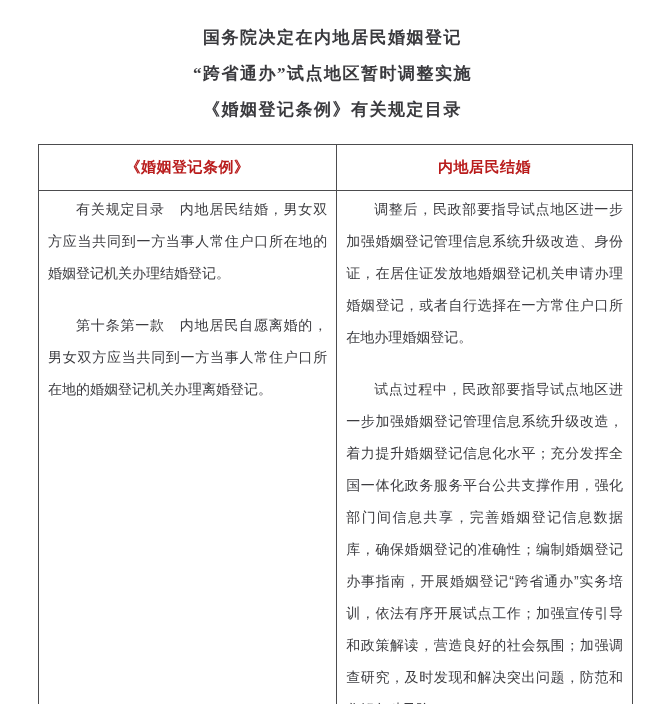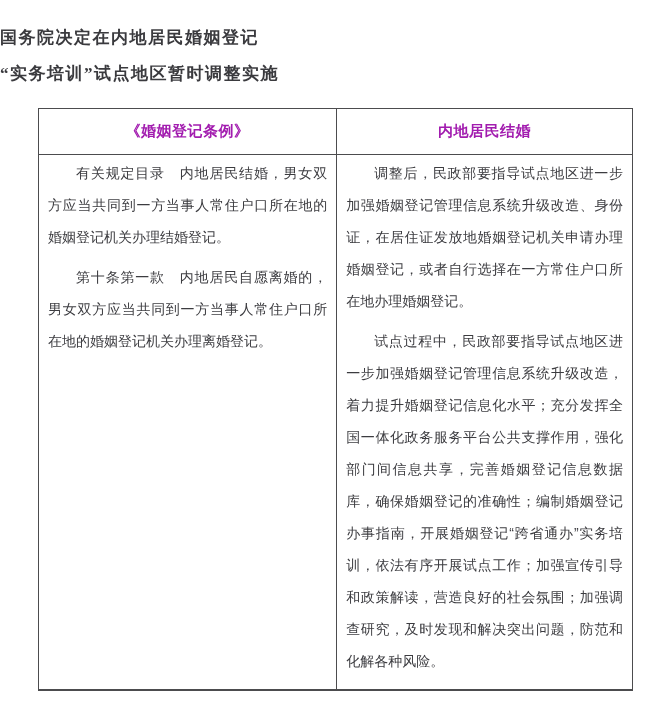--- a/index.html
+++ b/index.html
@@ -9,20 +9,21 @@
   body {
     width: 665px;
     height: 704px;
     background: #ffffff;
     overflow: hidden;
     font-family: "Liberation Sans", "DejaVu Sans", sans-serif;
     color: #3c3c40;
   }
   .doc-title {
     padding-top: 20px;
+    text-align: center;
     font-family: "Liberation Serif", "DejaVu Serif", serif;
     font-weight: bold;
     font-size: 17px;
     line-height: 36px;
     color: #3a3a3e;
     letter-spacing: 1.5px;
   }
   table.reg-table {
     border-collapse: collapse;
     table-layout: fixed;
@@ -35,45 +36,46 @@
     border: 1px solid #4c4c4e;
   }
   .reg-table tbody td {
     border-bottom-width: 2px;
   }
   .reg-table th {
     height: 43px;
     font-size: 15px;
     font-weight: bold;
     vertical-align: middle;
-    color: #a21caf;
+    color: #b91c1c;
     letter-spacing: 0.5px;
   }
   .reg-table td {
     vertical-align: top;
     padding: 2px 9px 12px 9px;
     font-size: 14px;
     line-height: 32px;
     text-align: justify;
     color: #3c3c40;
   }
   .reg-table td p {
     margin: 0;
     text-indent: 2em;
   }
   .reg-table td p + p {
-    margin-top: 8px;
+    margin-top: 20px;
   }
 </style>
 </head>
 <body>
 
 <div class="doc-title">
   <div>国务院决定在内地居民婚姻登记</div>
-  <div>“实务培训”试点地区暂时调整实施</div>
+  <div>“跨省通办”试点地区暂时调整实施</div>
+  <div>《婚姻登记条例》有关规定目录</div>
 </div>
 
 <table class="reg-table">
   <colgroup>
     <col style="width:50.2%">
     <col style="width:49.8%">
   </colgroup>
   <thead>
     <tr>
       <th>《婚姻登记条例》</th>

